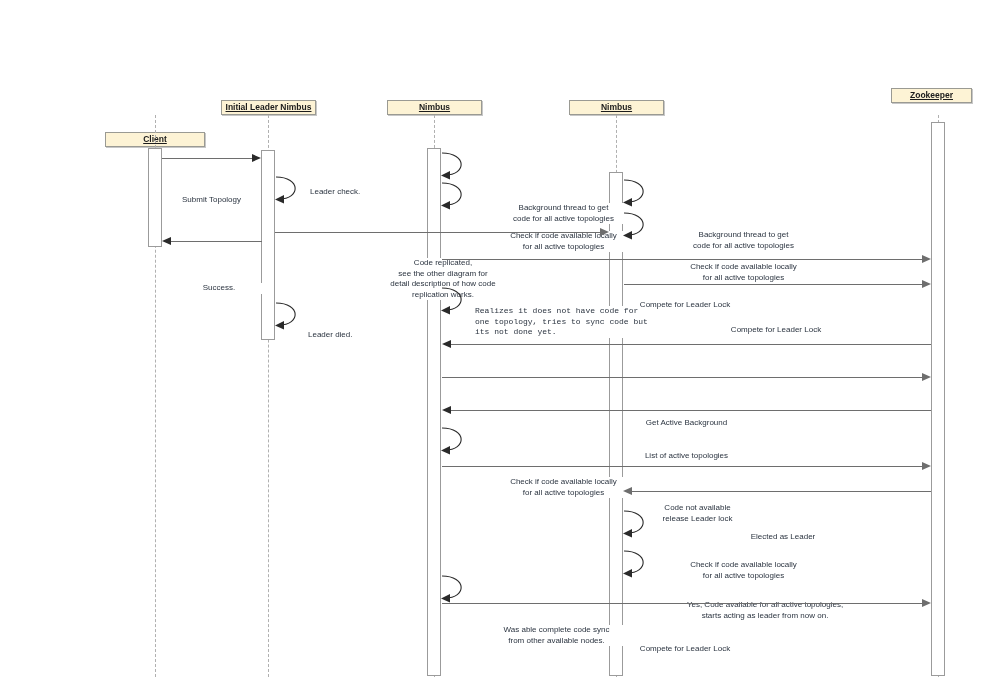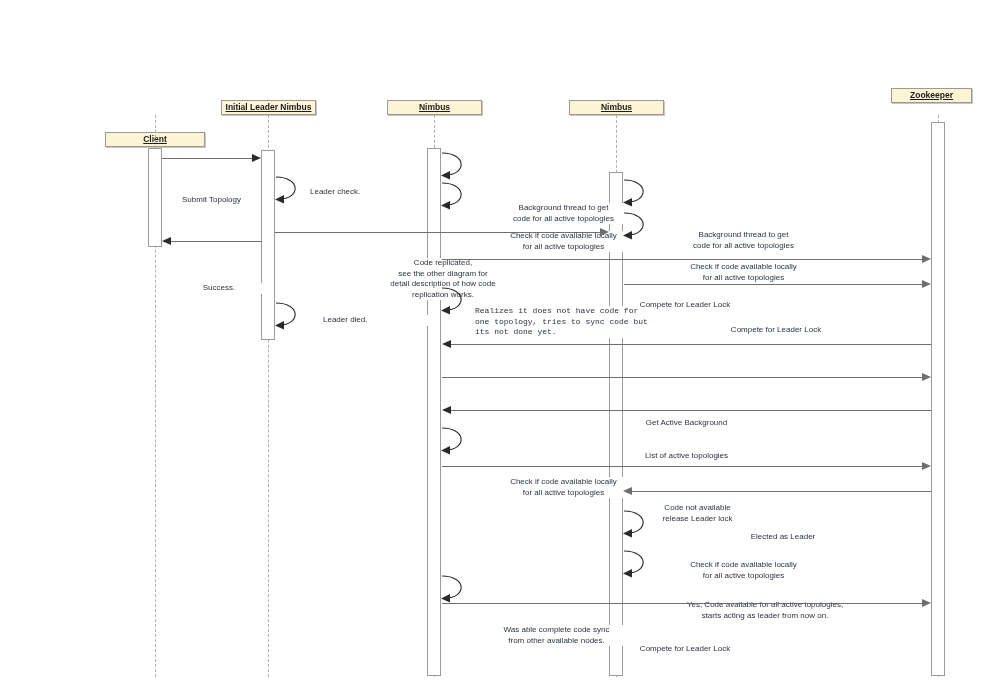--- a/index.html
+++ b/index.html
@@ -207,21 +207,21 @@
   <div class="msg-label left" style="left:472px; top:306px; width:145px;font-family:Liberation Mono, monospace;">Realizes it does not have code for
 one topology, tries to sync code but
 its not done yet.</div>
 
   <div class="self-loop" style="left:275px; top:300px;">
     <svg width="34" height="30" viewBox="0 0 34 30">
       <path d="M1,3 C26,3 26,25 4,25" fill="none" stroke="#2a2a2a" stroke-width="1.1"></path>
       <polygon points="9,21 0,25.5 9,29.5" fill="#2a2a2a"></polygon>
     </svg>
   </div>
-  <div class="msg-label left" style="left:305px; top:315px; width:110px;margin-left:15px;">Leader died.</div>
+  <div class="msg-label left" style="left:305px; top:330px; width:110px;">Leader died.</div>
 
   <div class="msg-line" style="left:450px; top:344px; width:481px;"></div>
   <div class="arrow-head dark left" style="left:442px; top:340px;"></div>
 
   <div class="msg-line" style="left:442px; top:377px; width:480px;"></div>
   <div class="arrow-head right" style="left:922px; top:373px;"></div>
   <div class="msg-label center" style="left:631px; top:370px; width:105px;">Get Active Background</div>
 
   <div class="msg-line" style="left:450px; top:410px; width:481px;"></div>
   <div class="arrow-head dark left" style="left:442px; top:406px;"></div>

